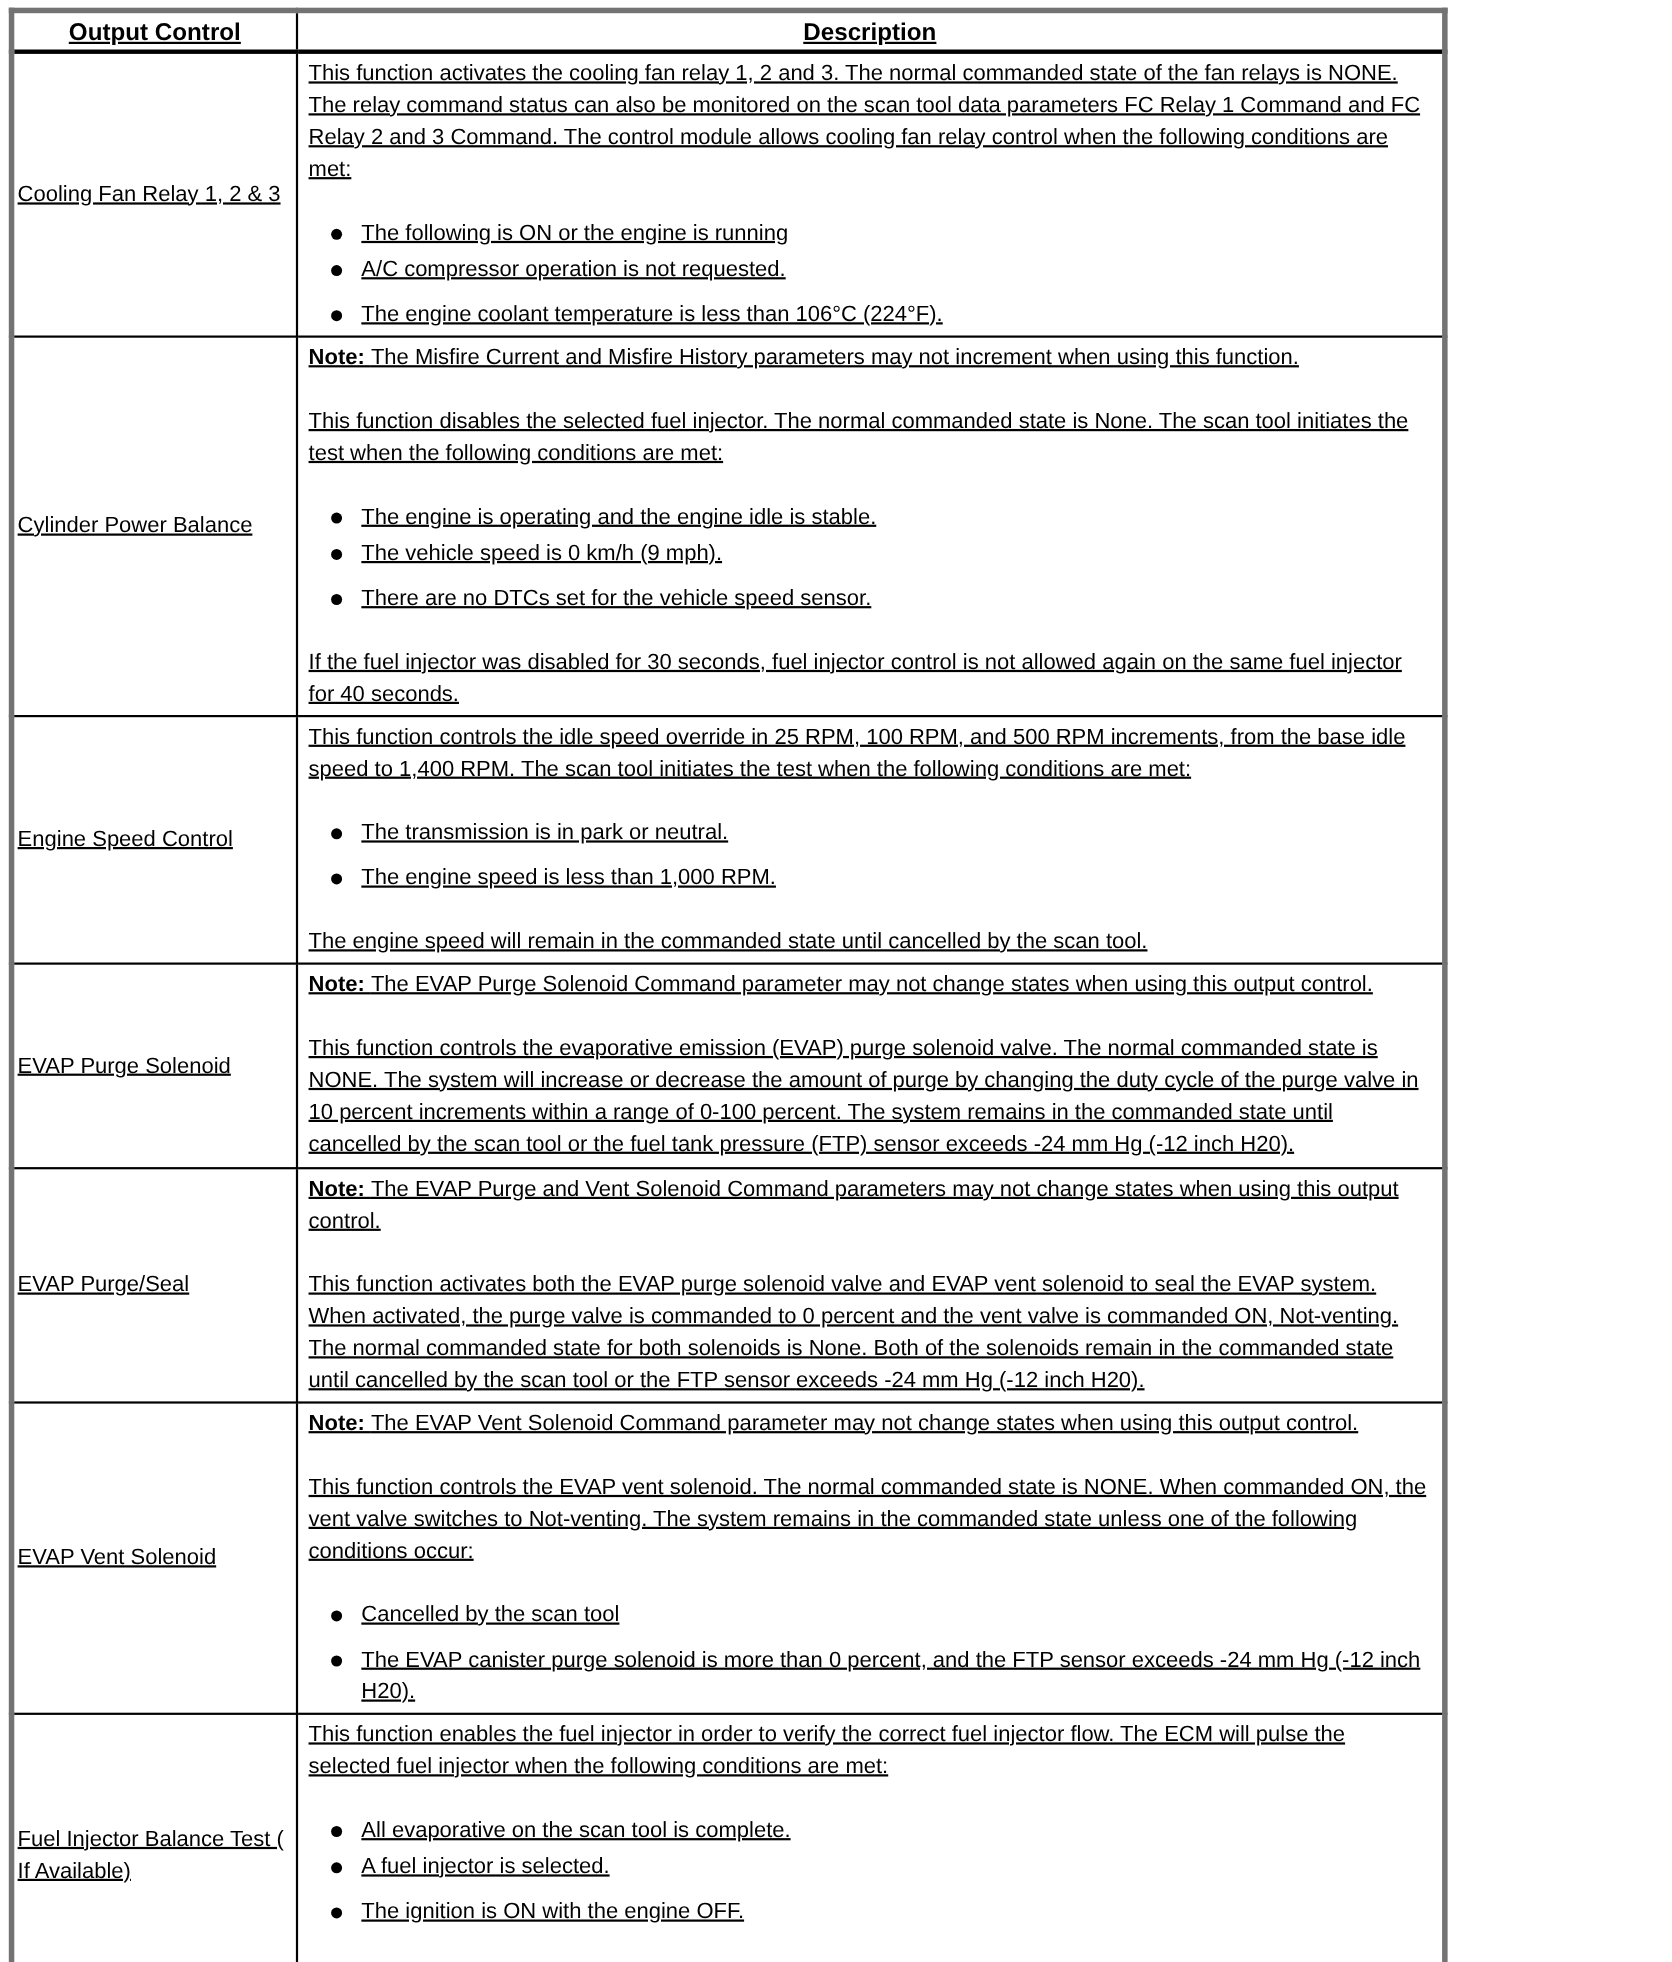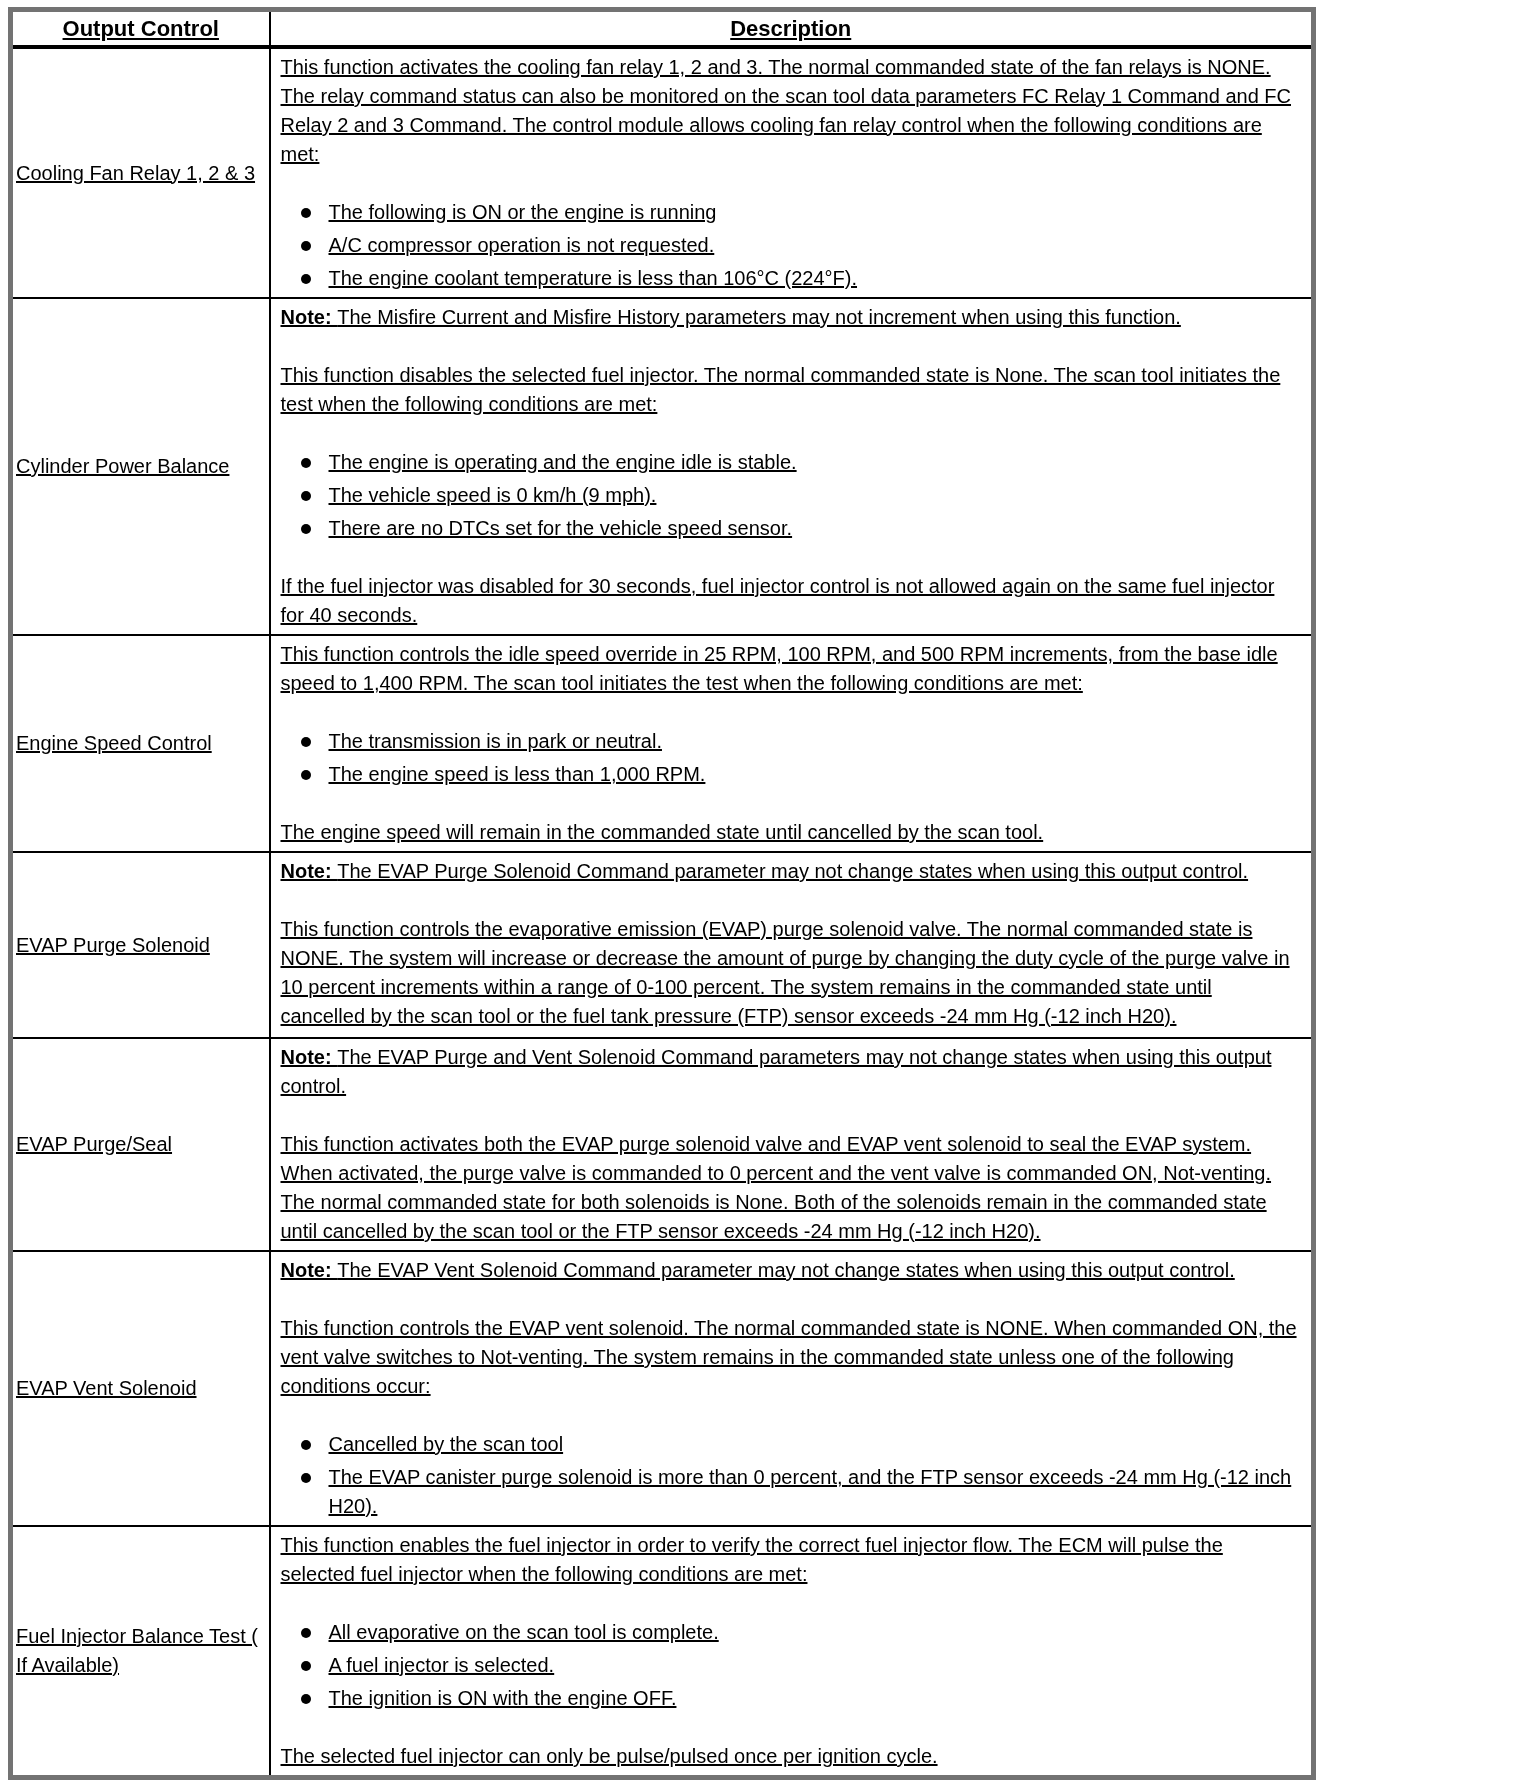--- a/index.html
+++ b/index.html
@@ -49,21 +49,21 @@
   .para { margin: 0 0 29px 0; }
   .bullet-list { margin: 0 0 29px 0; }
   td.desc-cell > .para:last-child,
   td.desc-cell > .bullet-list:last-child { margin-bottom: 0; }
   .note-label { font-weight: bold; margin-top: 28px; }
   .bullet-item {
     position: relative;
     padding-left: 48px;
     margin-bottom: 4px;
   }
-  .bullet-item:last-child { margin-bottom: 0; }
+  .bullet-item:last-child { margin-bottom: 0; margin-top: 12px; }
   .bullet-dot {
     position: absolute;
     left: 20px;
     top: 10px;
     width: 10px;
     height: 10px;
     border-radius: 50%;
     background: #000;
   }
   

